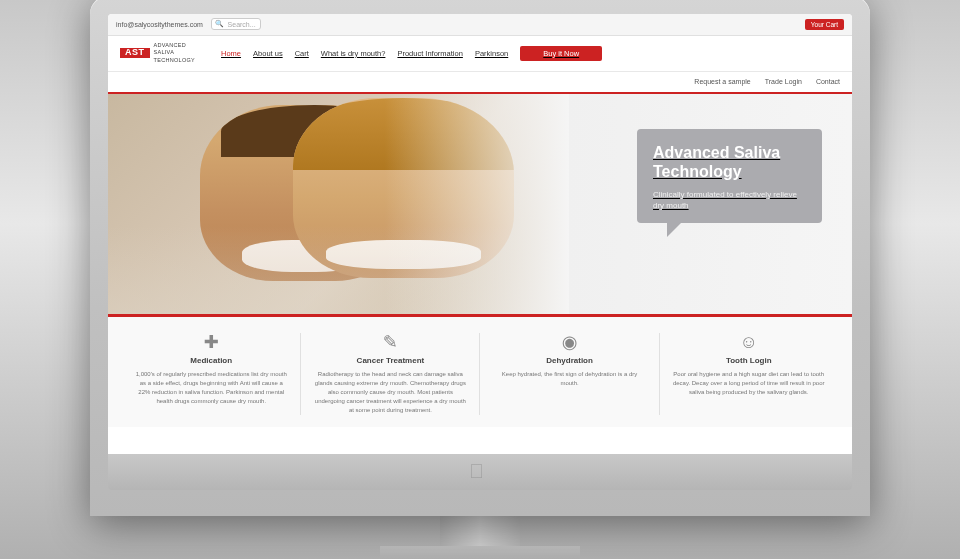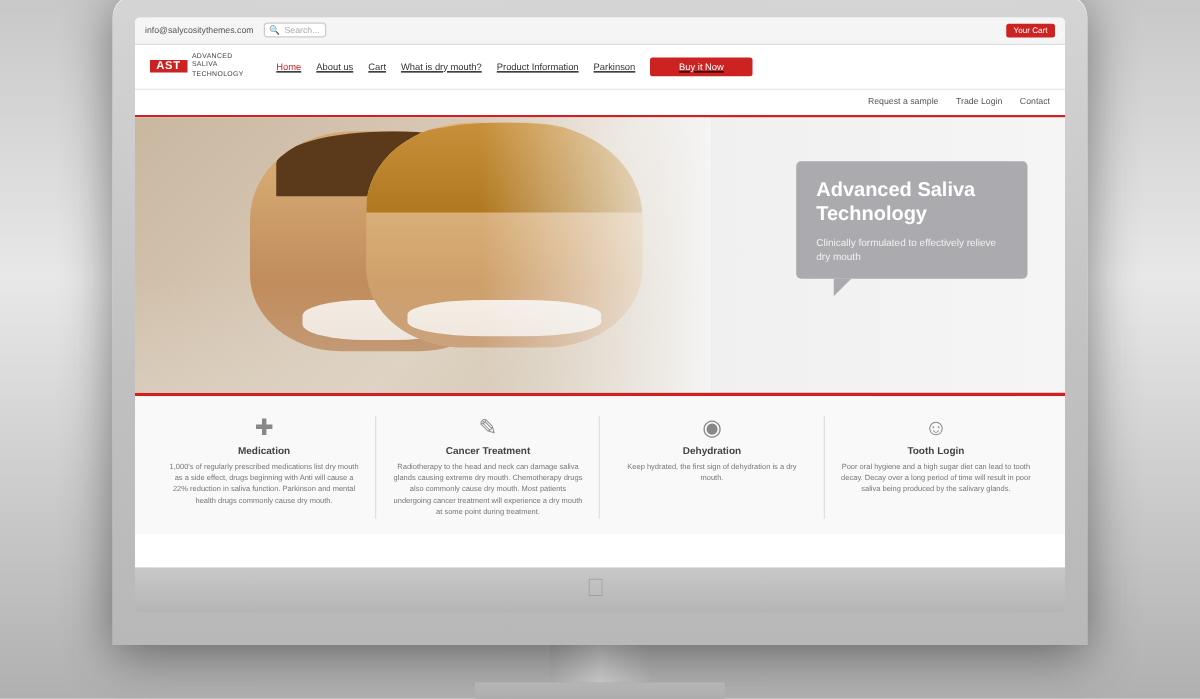--- a/index.html
+++ b/index.html
@@ -280,20 +280,21 @@
 
     
     .hero-bubble {
       position: absolute;
       right: 30px;
       top: 35px;
       width: 185px;
       background: rgba(160, 160, 165, 0.88);
       padding: 14px 16px 12px 16px;
       border-radius: 4px;
+      text-decoration: underline;
     }
 
     .hero-bubble::after {
       content: '';
       position: absolute;
       bottom: -14px;
       left: 30px;
       border-width: 14px 14px 0 0;
       border-style: solid;
       border-color: rgba(160, 160, 165, 0.88) transparent transparent transparent;

